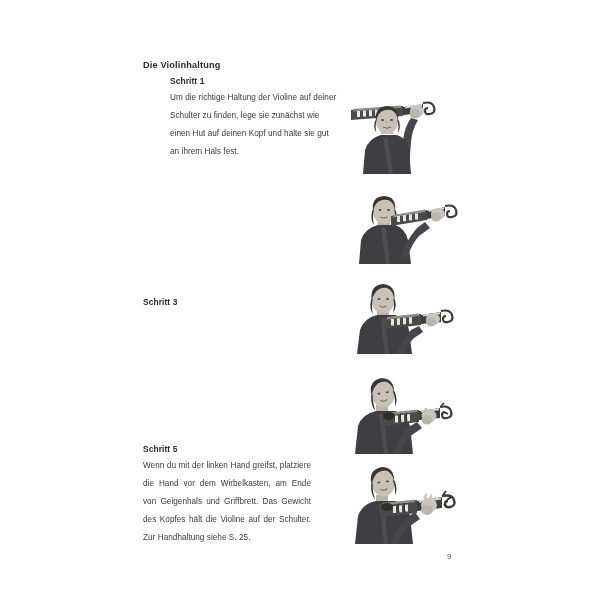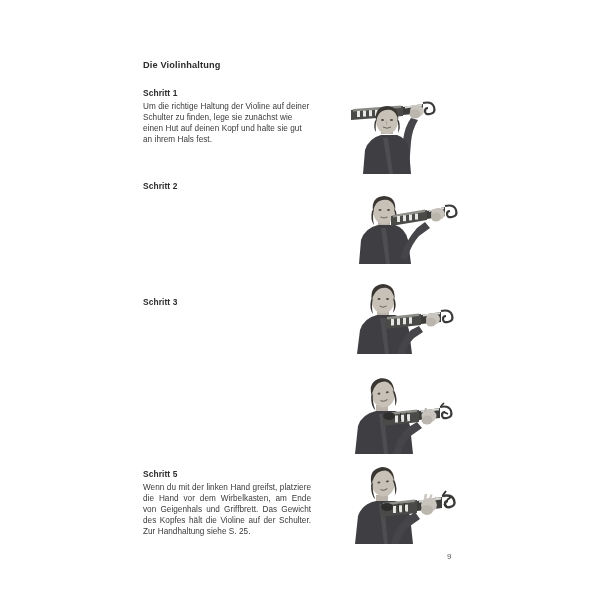--- a/index.html
+++ b/index.html
@@ -37,21 +37,21 @@
   }
   .step-heading {
     font-size: 8.4px;
     font-weight: bold;
     color: #2b2b2b;
     margin: 0 0 3px 0;
     letter-spacing: 0.1px;
   }
   .step-body {
     font-size: 8.2px;
-    line-height: 11px;
+    line-height: 18px;
     color: #3a3a3a;
     margin: 0;
     text-align: justify;
     letter-spacing: 0.02px;
     word-spacing: 0.1px;
   }
   .step-body.jz { text-align: justify; }
   .step-body.lf { text-align: left; }
 
   
@@ -70,21 +70,21 @@
     color: #555555;
   }
 </style>
 </head>
 <body>
 
 <div class="page">
 
   <div class="page-title">Die Violinhaltung</div>
 
-  <div class="step" style="top:88px;">
+  <div class="step" style="top:76px;margin-left:27px;">
     <div class="step-heading">Schritt 1</div>
     <div class="step-body lf">Um die richtige Haltung der Violine auf deiner Schulter zu finden, lege sie zunächst wie einen Hut auf deinen Kopf und halte sie gut an ihrem Hals fest.</div>
   </div>
 
   <div class="photo" style="left:345px; top:88px; width:116px; height:86px;">
     <svg width="116" height="86" viewBox="0 0 116 86">
       <rect x="0" y="0" width="116" height="86" fill="#ffffff"></rect>
 
       <g>
 
@@ -121,21 +121,20 @@
       <path d="M54 33 Q56 40 53 45 Q54 37 52 31 Z" fill="#3a3733"></path>
 
       <ellipse cx="37.5" cy="32" rx="1.6" ry="1.1" fill="#514c46"></ellipse>
       <ellipse cx="46.5" cy="32" rx="1.6" ry="1.1" fill="#514c46"></ellipse>
       <path d="M38 39 Q42 41.5 46 39" stroke="#6e675f" stroke-width="1" fill="none"></path>
       <path d="M41.5 33 L41.5 36.5" stroke="#a59e95" stroke-width="0.8"></path>
     </svg>
   </div>
 
   <div class="step" style="top:181px;">
-    <div class="step-heading">Schritt 2</div>
   </div>
 
   <div class="photo" style="left:345px; top:184px; width:116px; height:80px;">
     <svg width="116" height="80" viewBox="0 0 116 80">
       <rect x="0" y="0" width="116" height="80" fill="#ffffff"></rect>
 
       <path d="M14 80 L16 56 Q20 44 33 41 L50 41 Q60 44 63 56 L66 80 Z" fill="#3f3f43"></path>
       <path d="M36 44 L41 80 L45 80 L41 44 Z" fill="#4e4e52"></path>
 
       <path d="M33 41 L33 35 L45 35 L45 41 Z" fill="#b9b3aa"></path>
@@ -244,21 +243,21 @@
         <path d="M99 46 l4 2" stroke="#2f2f2d" stroke-width="1.6"></path>
       </g>
 
       <path d="M48 88 Q52 72 62 62 L72 56 L77 62 L67 69 Q58 76 56 88 Z" fill="#46464a"></path>
       <ellipse cx="84" cy="50" rx="7.5" ry="6.5" fill="#c9c4bd"></ellipse>
       <ellipse cx="82" cy="54" rx="5.5" ry="4.5" fill="#bab5ad"></ellipse>
       <path d="M80 46 l1 -4" stroke="#bab5ad" stroke-width="2"></path>
     </svg>
   </div>
 
-  <div class="step" style="top:469px;">
+  <div class="step" style="top:444px;">
     <div class="step-heading">Schritt 5</div>
     <div class="step-body jz">Wenn du mit der linken Hand greifst, platziere die Hand vor dem Wirbelkasten, am Ende von Geigenhals und Griffbrett. Das Gewicht des Kopfes hält die Violine auf der Schulter. Zur Handhaltung siehe S. 25.</div>
   </div>
 
   <div class="photo" style="left:345px; top:456px; width:116px; height:88px;">
     <svg width="116" height="88" viewBox="0 0 116 88">
       <rect x="0" y="0" width="116" height="88" fill="#ffffff"></rect>
 
       <path d="M10 88 L13 60 Q17 48 31 45 L50 45 Q62 48 65 60 L68 88 Z" fill="#3f3f43"></path>
       <path d="M34 48 L39 88 L43 88 L39 48 Z" fill="#4e4e52"></path>

